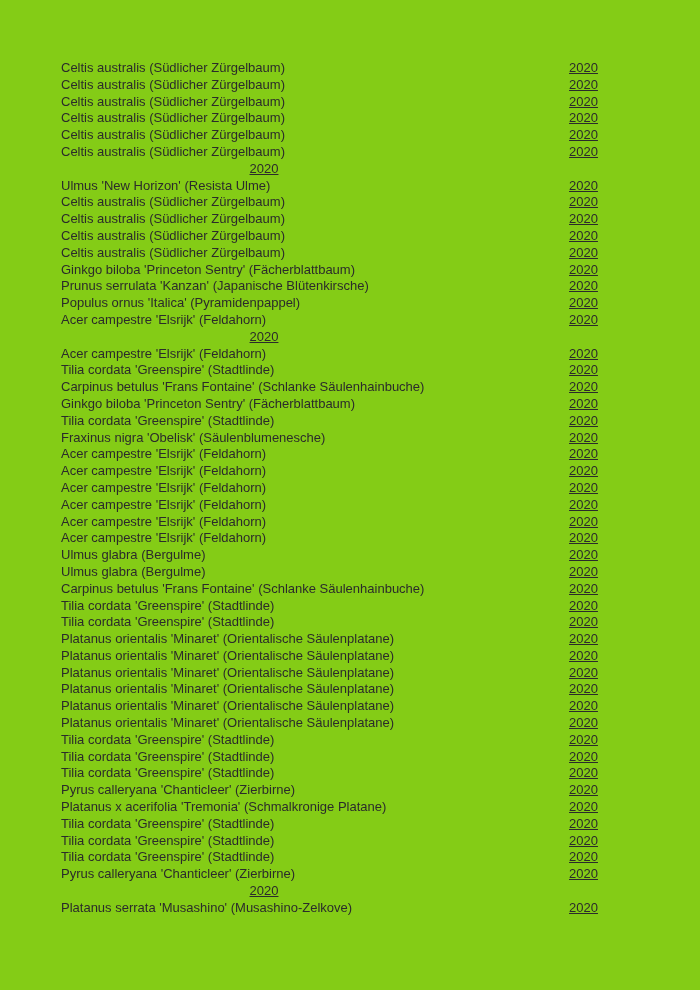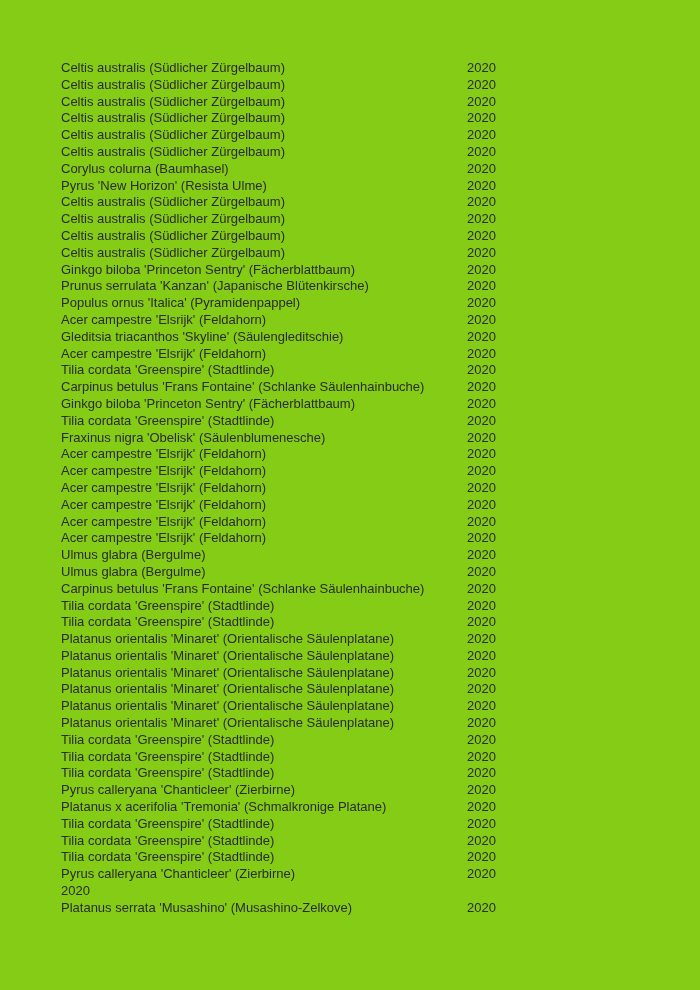--- a/index.html
+++ b/index.html
@@ -24,21 +24,22 @@
   .row {
     display: grid;
     grid-template-columns: 406px auto;
     height: 16.8px;
     line-height: 16.8px;
     font-size: 13px;
     color: #2b2b2b;
     white-space: nowrap;
   }
   .row .year {
-    text-align: left;
+    text-align: center;
+    text-decoration: underline;
   }
 </style>
 </head>
 <body>
 
 <div class="page">
   <div class="tree-list">
 
       <div class="row">
         <span class="name">Celtis australis (Südlicher Zürgelbaum)</span>
@@ -64,26 +65,25 @@
         <span class="name">Celtis australis (Südlicher Zürgelbaum)</span>
         <span class="year">2020</span>
       </div>
 
       <div class="row">
         <span class="name">Celtis australis (Südlicher Zürgelbaum)</span>
         <span class="year">2020</span>
       </div>
 
       <div class="row">
-        <span class="name">Corylus colurna (Baumhasel)</span>
-        <span class="year">2020</span>
-      </div>
-
-      <div class="row">
-        <span class="name">Pyrus 'New Horizon' (Resista Ulme)</span>
+        <span class="year">2020</span>
+      </div>
+
+      <div class="row">
+        <span class="name">Ulmus 'New Horizon' (Resista Ulme)</span>
         <span class="year">2020</span>
       </div>
 
       <div class="row">
         <span class="name">Celtis australis (Südlicher Zürgelbaum)</span>
         <span class="year">2020</span>
       </div>
 
       <div class="row">
         <span class="name">Celtis australis (Südlicher Zürgelbaum)</span>
@@ -114,21 +114,20 @@
         <span class="name">Populus ornus 'Italica' (Pyramidenpappel)</span>
         <span class="year">2020</span>
       </div>
 
       <div class="row">
         <span class="name">Acer campestre 'Elsrijk' (Feldahorn)</span>
         <span class="year">2020</span>
       </div>
 
       <div class="row">
-        <span class="name">Gleditsia triacanthos 'Skyline' (Säulengleditschie)</span>
         <span class="year">2020</span>
       </div>
 
       <div class="row">
         <span class="name">Acer campestre 'Elsrijk' (Feldahorn)</span>
         <span class="year">2020</span>
       </div>
 
       <div class="row">
         <span class="name">Tilia cordata 'Greenspire' (Stadtlinde)</span>

